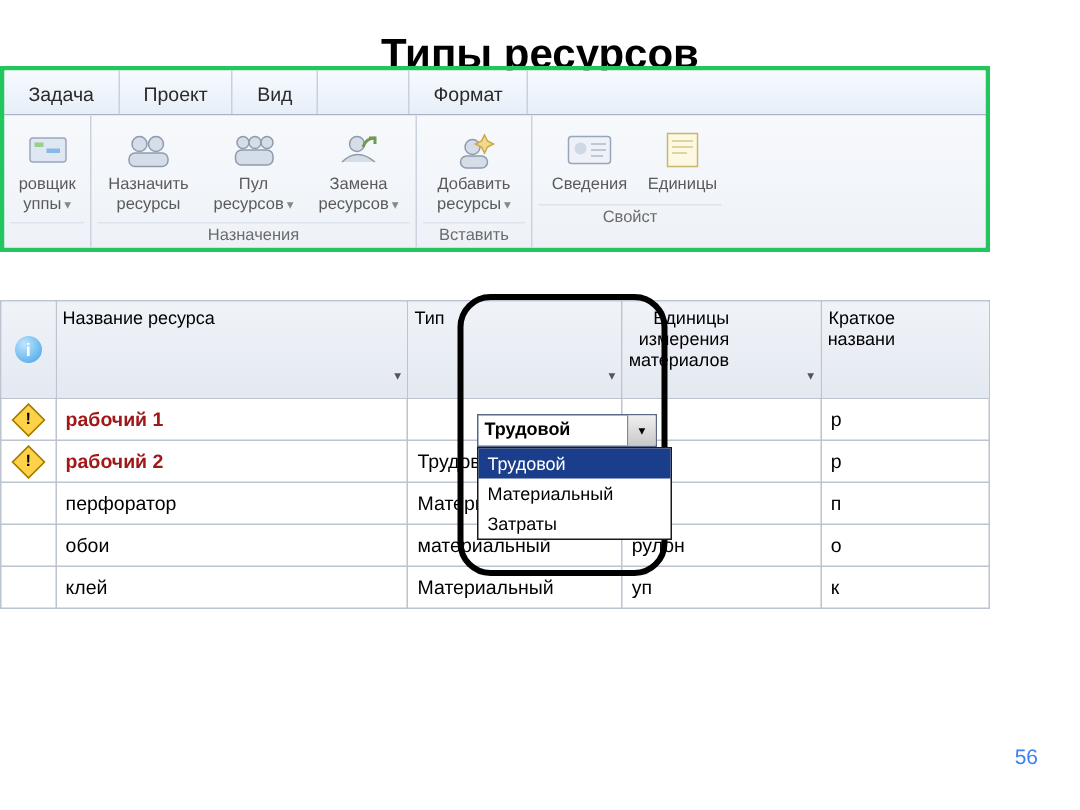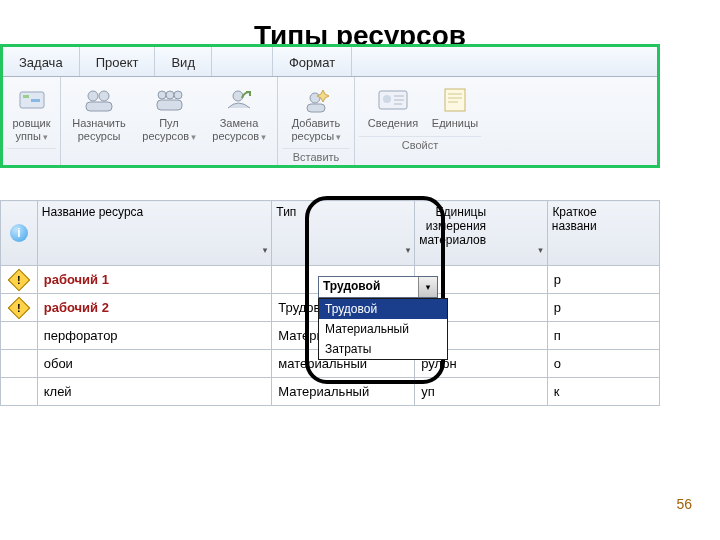--- a/index.html
+++ b/index.html
@@ -1,19 +1,19 @@
 <!DOCTYPE html>
 <html><head>
 <meta charset="utf-8">
 <style>
   * { box-sizing: border-box; }
   body { margin:0; font-family: "Segoe UI", Tahoma, Arial, sans-serif; font-size:12px; background:#fff; color:#000; width:720px; }
   .slide { position:relative; width:720px; height:540px; overflow:hidden; }
   .title { font-size:28px; font-weight:bold; text-align:center; padding:20px 0 8px; font-family: Arial, sans-serif; }
-  .page-num { position:absolute; right:28px; bottom:28px; font-size:14px; color:#a16207; }
+  .page-num { position:absolute; right:28px; bottom:28px; font-size:14px; color:#3b82f6; }
 
   .ribbon { position:absolute; left:0; top:44px; width:660px; border:3px solid #22c55e; }
   .ribbon-tabs { display:flex; background:linear-gradient(#f7fbff,#e6eef8); border-bottom:1px solid #a9b4c4; }
   .ribbon-tab { padding:8px 16px 6px; font-size:13px; color:#2a2a2a; border-right:1px solid #c7d1de; position:relative; }
   .ribbon-tab.active { background:#fff; border-bottom:1px solid #fff; margin-bottom:-1px; }
   .ribbon-gap { width:60px; }
   .ribbon-tab.format { border-left:1px solid #c7d1de; }
 
   .ribbon-body { display:flex; background:linear-gradient(#f7f9fc,#eef2f8); }
   .group { display:flex; flex-direction:column; align-items:center; border-right:1px solid #cbd3df; padding:6px 4px 2px; }
@@ -121,20 +121,21 @@
                   <circle cx="16" cy="10" r="5" fill="#d5dde8" stroke="#8f9bad"></circle>
                   <path d="M6 22 q10 -10 22 0" fill="#d5dde8" stroke="#8f9bad"></path>
                   <path d="M24 6 l4 0 l0 4" fill="none" stroke="#6f9a56" stroke-width="2"></path>
                   <path d="M28 6 q-6 0 -8 6" fill="none" stroke="#6f9a56" stroke-width="2"></path>
                 </svg>
             </div>
             <div class="btn-label"><span style="white-space:pre-line">Замена
 ресурсов</span><span class="dd">▾</span></div>
           </div>
         </div>
+        <div class="group-title">Назначения</div>
       </div>
 
       <div class="group">
         <div class="group-items">
           <div class="big-btn">
             <div class="btn-icon">
               <svg width="34" height="28">
                   <circle cx="16" cy="12" r="5" fill="#d5dde8" stroke="#8f9bad"></circle>
                   <rect x="8" y="18" width="18" height="8" rx="4" fill="#d5dde8" stroke="#8f9bad"></rect>
                   <path d="M24 4 l2 4 l4 2 l-4 2 l-2 4 l-2 -4 l-4 -2 l4 -2 z" fill="#f3d98b" stroke="#caa84a"></path>

